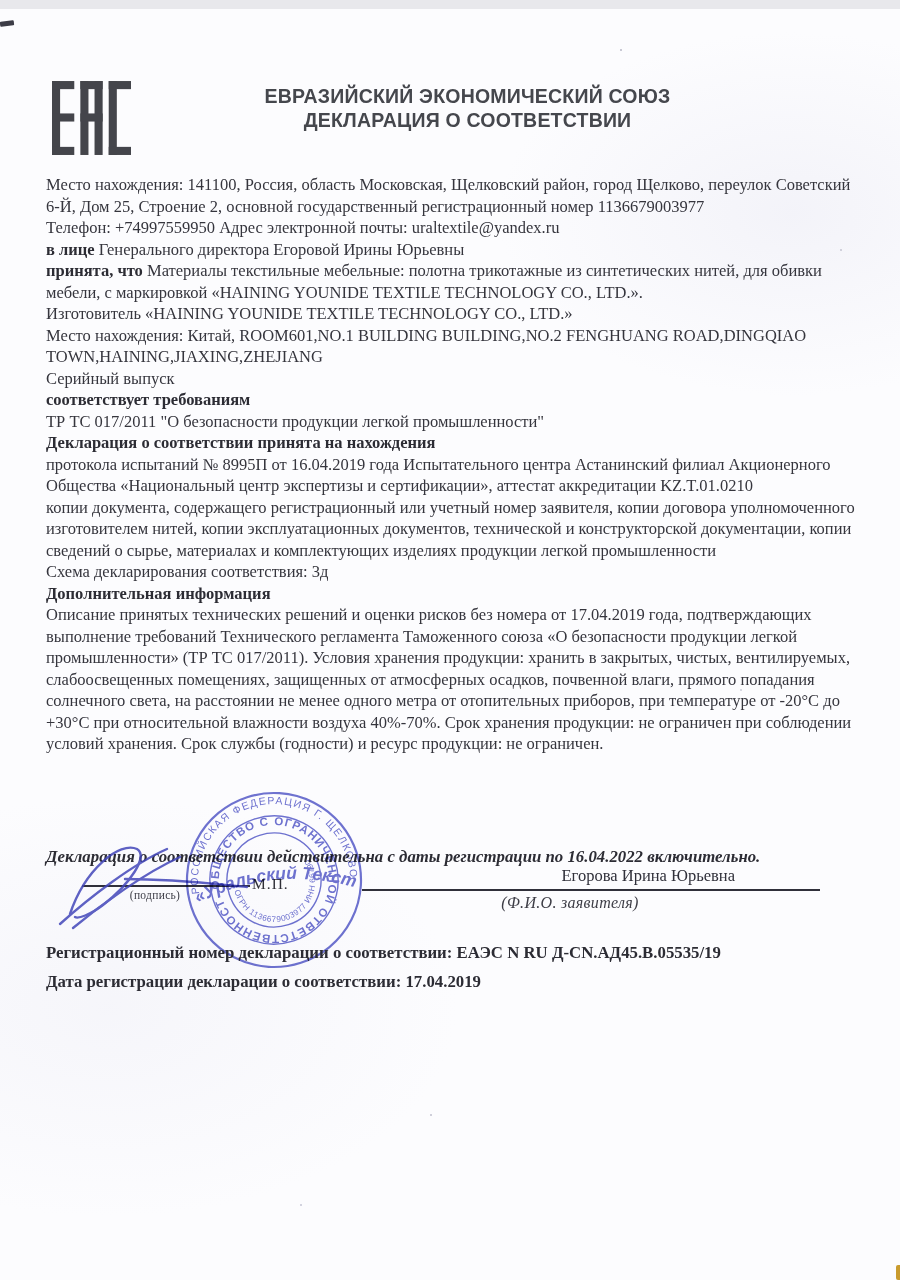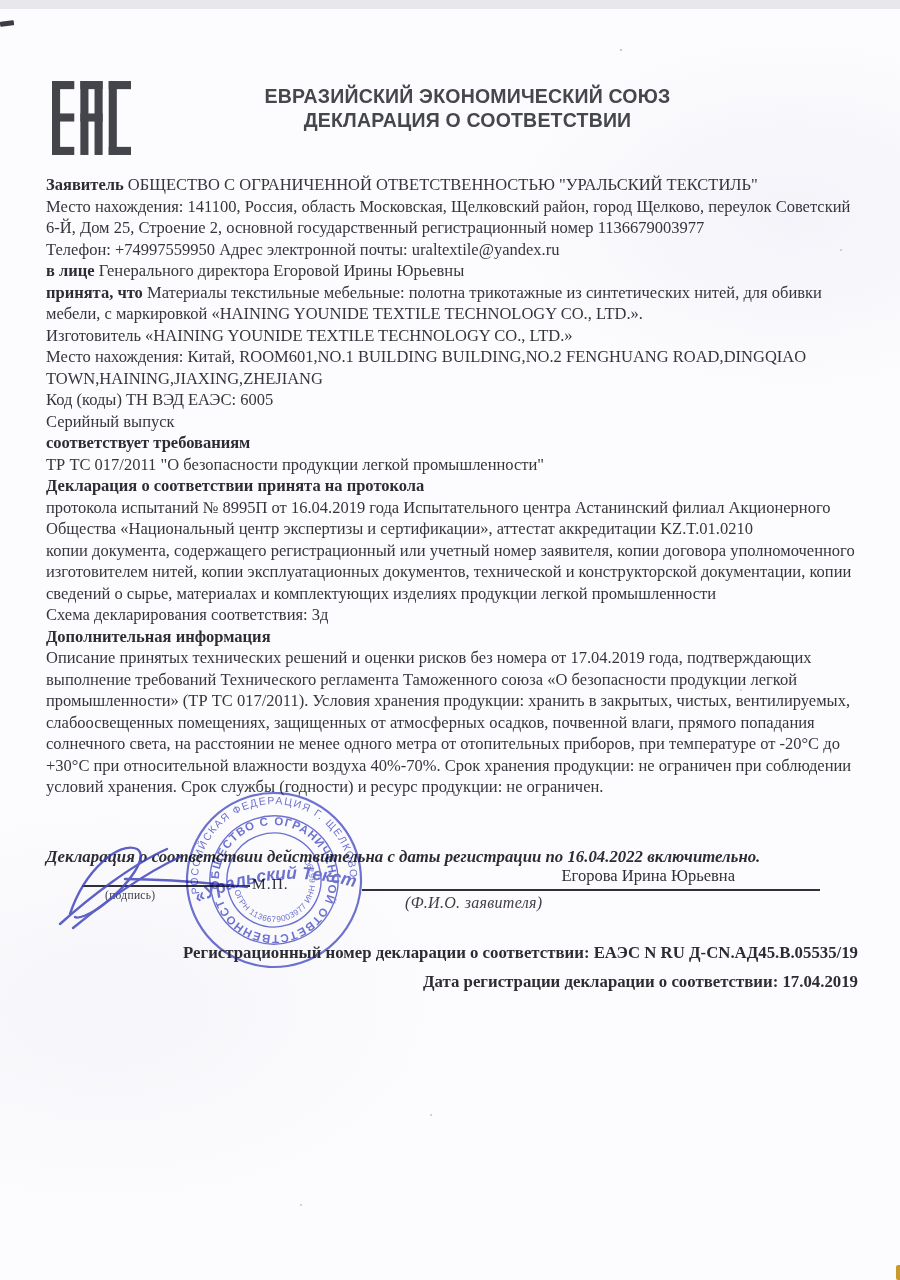--- a/index.html
+++ b/index.html
@@ -32,27 +32,27 @@
     font-size:19.5px;line-height:23.5px;color:#45474d;letter-spacing:.2px;}
   
   .content{position:absolute;left:46px;top:165px;width:812px;font-size:16.5px;line-height:21.5px;}
   .content p{margin:0;}
   .content b{color:#2c2c34;}
   .validity{position:absolute;left:46px;top:820px;width:812px;font-size:16.8px;line-height:22px;font-weight:bold;color:#2c2c34;font-style:italic;}
   
   .sig-line{position:absolute;border-top:2px solid #30303a;height:0;}
   .sig-line-left{left:82px;top:876px;width:168px;}
   .sig-line-right{left:362px;top:880px;width:458px;}
-  .cap{position:absolute;text-align:left;font-size:11.5px;color:#3d3d46;letter-spacing:.3px;}
+  .cap{position:absolute;text-align:center;font-size:11.5px;color:#3d3d46;letter-spacing:.3px;}
   .cap-podpis{left:105px;top:880px;width:100px;}
   .cap-fio{left:405px;top:885px;width:330px;font-size:16px;font-style:italic;}
   .mp{position:absolute;left:252px;top:866px;font-size:15.5px;letter-spacing:1px;color:#2f2f37;}
   .sig-name{position:absolute;left:405px;top:857px;width:330px;text-align:right;font-size:16.5px;color:#30303a;}
   
-  .reg-line{position:absolute;left:46px;width:812px;font-weight:bold;font-size:16.8px;color:#2c2c34;text-align:right;}
+  .reg-line{position:absolute;left:46px;width:812px;font-weight:bold;font-size:16.8px;color:#2c2c34;}
   .reg-line1{top:917px;}
   .reg-line2{top:946px;}
   
   .signature-svg{position:absolute;left:45px;top:820px;width:220px;height:105px;}
   .stamp-svg{position:absolute;left:176px;top:773px;width:196px;height:196px;mix-blend-mode:multiply;opacity:.82;}
   .stamp-svg text{fill:#4f54c6;font-family:"Liberation Sans","DejaVu Sans",sans-serif;}
   .stamp-svg circle{fill:none;stroke:#4f54c6;}
   .s-ring1{font-size:10.5px;letter-spacing:1.4px;}
   .s-ring2{font-size:11.5px;font-weight:bold;letter-spacing:1.1px;}
   .s-ring3{font-size:8.2px;letter-spacing:.5px;}
@@ -81,32 +81,30 @@
       <rect x="56" y="65" width="22" height="8"></rect>
     </g>
   </svg>
 
   <div class="doc-title">
     <div>ЕВРАЗИЙСКИЙ ЭКОНОМИЧЕСКИЙ СОЮЗ</div>
     <div>ДЕКЛАРАЦИЯ О СООТВЕТСТВИИ</div>
   </div>
 
   <main class="content">
-    <p><b>Заявитель</b><span> ОБЩЕСТВО С ОГРАНИЧЕННОЙ ОТВЕТСТВЕННОСТЬЮ "УРАЛЬСКИЙ ТЕКСТИЛЬ"</span></p>
     <p><b></b><span>Место нахождения: 141100, Россия, область Московская, Щелковский район, город Щелково, переулок Советский 6-Й, Дом 25, Строение 2, основной государственный регистрационный номер 1136679003977</span></p>
     <p><b></b><span>Телефон: +74997559950 Адрес электронной почты: uraltextile@yandex.ru</span></p>
     <p><b>в лице</b><span> Генерального директора Егоровой Ирины Юрьевны</span></p>
     <p><b>принята, что</b><span> Материалы текстильные мебельные: полотна трикотажные из синтетических нитей, для обивки мебели, с маркировкой «HAINING YOUNIDE TEXTILE TECHNOLOGY CO., LTD.».</span></p>
     <p><b></b><span>Изготовитель «HAINING YOUNIDE TEXTILE TECHNOLOGY CO., LTD.»</span></p>
     <p><b></b><span>Место нахождения: Китай, ROOM601,NO.1 BUILDING BUILDING,NO.2 FENGHUANG ROAD,DINGQIAO TOWN,HAINING,JIAXING,ZHEJIANG</span></p>
-    <p><b></b><span>Код (коды) ТН ВЭД ЕАЭС: 6005</span></p>
     <p><b></b><span>Серийный выпуск</span></p>
     <p><b>соответствует требованиям</b><span></span></p>
     <p><b></b><span>ТР ТС 017/2011 "О безопасности продукции легкой промышленности"</span></p>
-    <p><b>Декларация о соответствии принята на протокола</b><span></span></p>
+    <p><b>Декларация о соответствии принята на нахождения</b><span></span></p>
     <p><b></b><span>протокола испытаний № 8995П от 16.04.2019 года Испытательного центра Астанинский филиал Акционерного Общества «Национальный центр экспертизы и сертификации», аттестат аккредитации KZ.T.01.0210</span></p>
     <p><b></b><span>копии документа, содержащего регистрационный или учетный номер заявителя, копии договора уполномоченного изготовителем нитей, копии эксплуатационных документов, технической и конструкторской документации, копии сведений о сырье, материалах и комплектующих изделиях продукции легкой промышленности</span></p>
     <p><b></b><span>Схема декларирования соответствия: 3д</span></p>
     <p><b>Дополнительная информация</b><span></span></p>
     <p><b></b><span>Описание принятых технических решений и оценки рисков без номера от 17.04.2019 года, подтверждающих выполнение требований Технического регламента Таможенного союза «О безопасности продукции легкой промышленности» (ТР ТС 017/2011). Условия хранения продукции: хранить в закрытых, чистых, вентилируемых, слабоосвещенных помещениях, защищенных от атмосферных осадков, почвенной влаги, прямого попадания солнечного света, на расстоянии не менее одного метра от отопительных приборов, при температуре от -20°С до +30°С при относительной влажности воздуха 40%-70%. Срок хранения продукции: не ограничен при соблюдении условий хранения. Срок службы (годности) и ресурс продукции: не ограничен.</span></p>
   </main>
 
   <p class="validity">Декларация о соответствии действительна с даты регистрации по 16.04.2022 включительно.</p>
 
   <div class="sig-line sig-line-left"></div>

